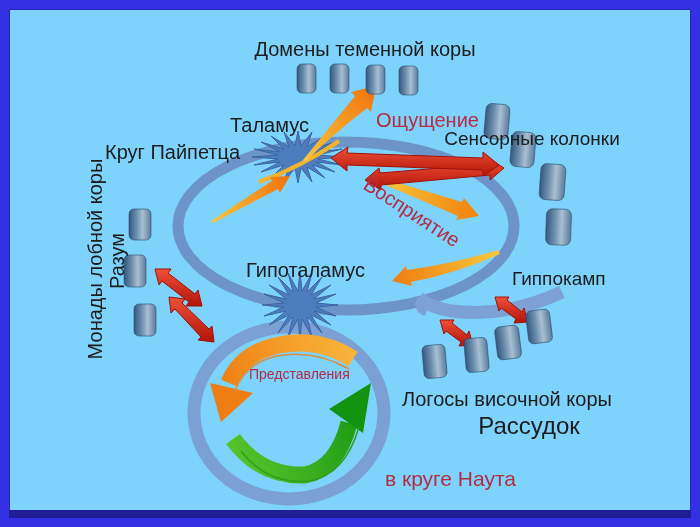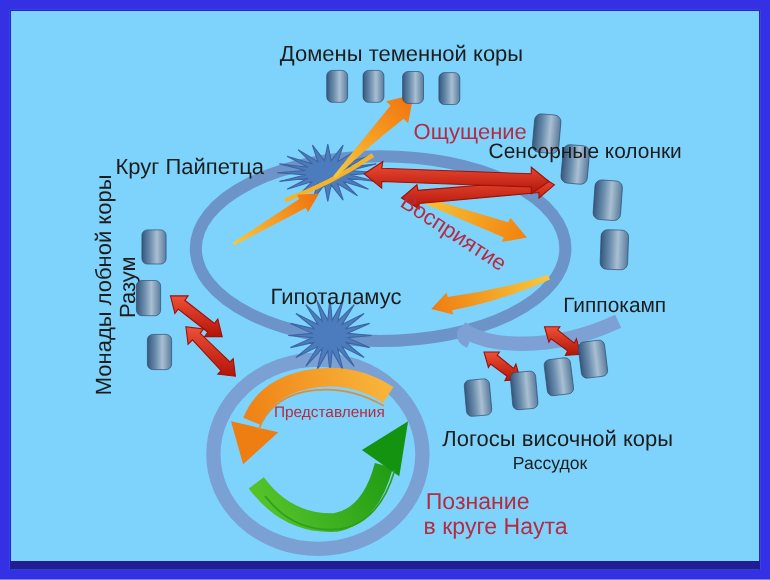--- a/index.html
+++ b/index.html
@@ -136,39 +136,39 @@
       <rect x="456" y="329" width="23" height="34" rx="5" transform="rotate(-5 467 346)"></rect>
       <rect x="487" y="317" width="24" height="33" rx="5" transform="rotate(-7 499 333)"></rect>
       <rect x="518" y="301" width="24" height="33" rx="5" transform="rotate(-7 530 317)"></rect>
     </g>
   </svg>
 
   <div class="lbl center" style="left:226px;top:29px;width:260px;font-size:20px;">Домены теменной коры</div>
 
   <div class="lbl center" style="left:427px;top:80px;width:192px;font-size:19px;margin-top:40px;">Сенсорные колонки</div>
 
+  <div class="lbl" style="left:221px;top:105px;font-size:20px;">Таламус</div>
 
   <div class="lbl red" style="left:367px;top:100px;font-size:20px;">Ощущение</div>
 
   <div class="lbl" style="left:96px;top:132px;font-size:20px;">Круг Пайпетца</div>
 
 
   <div class="lbl red center" style="left:343px;top:192px;width:120px;font-size:20px;transform:rotate(33deg);transform-origin:center center;">Восприятие</div>
 
   <div class="lbl rot-left" style="left:-19px;top:239px;width:210px;font-size:20px;">Монады лобной коры</div>
 
   <div class="lbl rot-left" style="left:73px;top:241px;width:70px;font-size:20px;">Разум</div>
 
   <div class="lbl" style="left:237px;top:250px;font-size:20px;">Гипоталамус</div>
 
   <div class="lbl" style="left:503px;top:260px;font-size:19px;">Гиппокамп</div>
 
   <div class="lbl red" style="left:240px;top:358px;font-size:14px;">Представления</div>
 
   <div class="lbl center" style="left:385px;top:379px;width:226px;font-size:20px;">Логосы височной коры</div>
 
-  <div class="lbl center" style="left:378px;top:404px;width:226px;font-size:16px;">Рассудок</div>
+  <div class="lbl center" style="left:407px;top:404px;width:226px;font-size:24px;">Рассудок</div>
 
-  <div class="lbl red" style="left:378px;top:436px;font-size:21px;">Познание</div>
 
   <div class="lbl red" style="left:376px;top:458px;font-size:21px;">в круге Наута</div>
 
 </div>
 
 </body></html>

